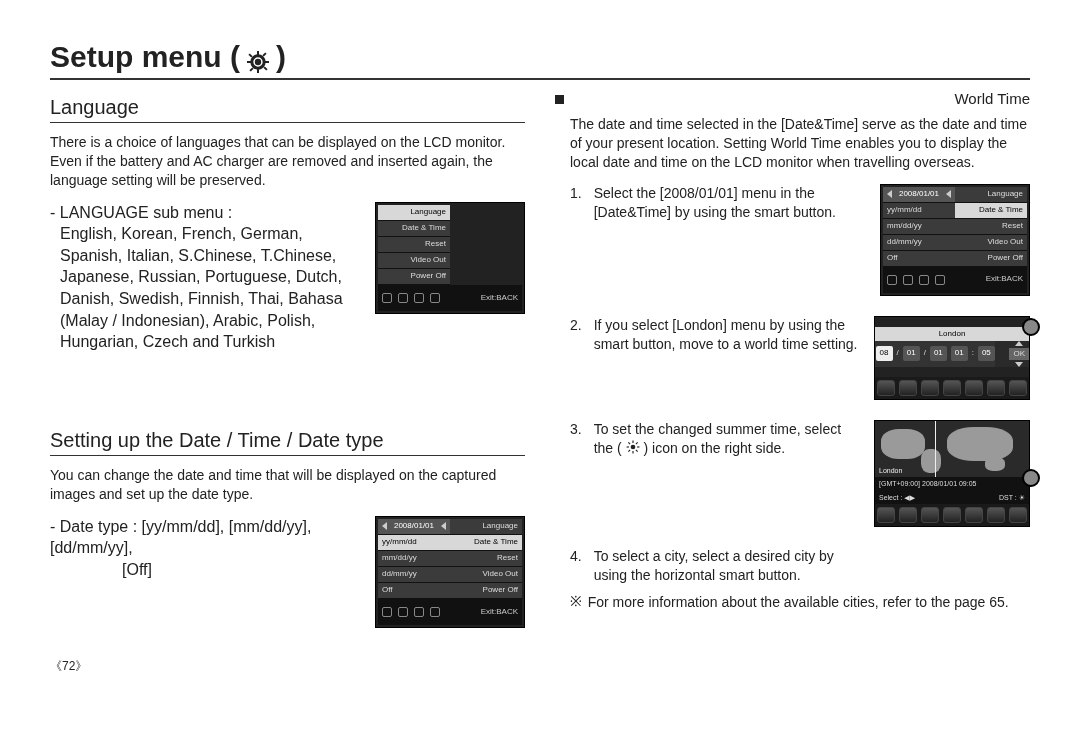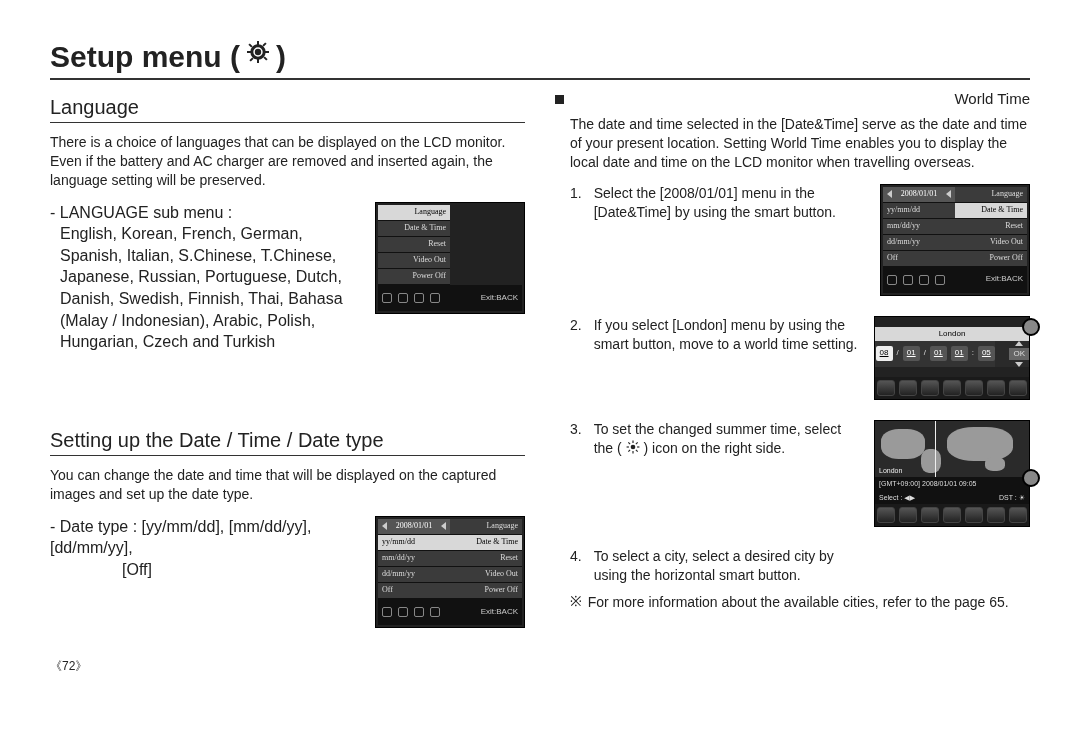--- a/index.html
+++ b/index.html
@@ -1,18 +1,18 @@
 <!DOCTYPE html>
 <html><head>
 <meta charset="utf-8">
 <style>
   * { box-sizing: border-box; margin: 0; padding: 0; }
   html, body { width: 1080px; height: 746px; background: #fff; font-family: Arial, Helvetica, sans-serif; color: #222; }
   .page { padding: 40px 50px 20px 50px; }
-  .title-row { display: flex; align-items: flex-start; border-bottom: 2px solid #333; padding-bottom: 4px; margin-bottom: 10px; }
+  .title-row { display: flex; align-items: flex-end; border-bottom: 2px solid #333; padding-bottom: 4px; margin-bottom: 10px; }
   .title { font-size: 30px; font-weight: bold; }
   .gear { width: 24px; height: 24px; display: inline-block; margin: 0 6px; }
   .columns { display: flex; gap: 30px; }
   .col { flex: 1; }
   .subhead { font-size: 20px; border-bottom: 1.5px solid #333; padding-bottom: 3px; margin-bottom: 10px; margin-top: 6px; }
   .body-text { font-size: 14px; line-height: 1.35; margin-bottom: 12px; }
   .indent { font-size: 14px; line-height: 1.35; }
   .indent .hang { padding-left: 10px; }
   .row-with-lcd { display: flex; gap: 14px; align-items: flex-start; }
   .row-with-lcd .txt { flex: 1; font-size: 16px; line-height: 1.35; }
@@ -22,40 +22,40 @@
   ol.steps { list-style: none; counter-reset: step; font-size: 14px; line-height: 1.35; }
   ol.steps > li { display: flex; gap: 12px; margin-bottom: 20px; }
   ol.steps > li .num {}
   .note-line { font-size: 14px; line-height: 1.35; display: flex; gap: 6px; margin-top: 4px;}
   .note-mark { font-family: serif; }
   .page-num { font-size: 12px; margin-top: 30px; }
   .sun { display: inline-block; vertical-align: middle; }
 
   
   .lcd { width: 150px; background: #222; border: 1px solid #000; padding: 2px; flex: 0 0 auto; font-size: 8px; color: #ddd; }
-  .lcd-row { display: flex; font-family: Liberation Serif, serif; }
+  .lcd-row { display: flex; }
   .lcd-col { width: 50%; }
   .lcd-item { height: 16px; line-height: 16px; padding: 0 4px; border-bottom: 1px solid #111; display:flex; align-items:center; justify-content:space-between; background:#3b3b3b; }
   .lcd-item.sel { background: #555; color:#fff; }
   .lcd-item.hl { background: #d8d8d8; color:#000; }
   .lcd-item.rt { justify-content:flex-end; }
   .lcd-foot { display:flex; height: 26px; align-items:center; background:#111; padding: 0 4px; justify-content:space-between; }
   .lcd-foot .icons { display:flex; gap:6px; }
   .lcd-foot .ic { width:10px; height:10px; border:1px solid #888; border-radius:2px; }
   .lcd-foot .exit { font-size:8px; color:#ccc; }
   .tri-l, .tri-r { width:0;height:0;border-top:4px solid transparent;border-bottom:4px solid transparent; display:inline-block; }
   .tri-l { border-right:5px solid #ccc; }
   .tri-d { width:0;height:0;border-left:4px solid transparent;border-right:4px solid transparent;border-top:5px solid #ccc; display:inline-block; margin:auto;}
   .tri-u { width:0;height:0;border-left:4px solid transparent;border-right:4px solid transparent;border-bottom:5px solid #ccc; display:inline-block; margin:auto;}
 
   
   .lcd2 { width: 156px; background:#2a2a2a; border:1px solid #000; flex:0 0 auto; color:#ddd; font-size:8px; }
   .lcd2 .bar { background:#d8d8d8; color:#000; text-align:center; height:14px; line-height:14px; position:relative; }
   .lcd2 .mid { display:flex; align-items:center; justify-content:center; gap:4px; height:26px; background:#333; }
-  .lcd2 .cell { background:#555; padding:2px 4px; border-radius:2px; color:#fff;text-decoration:underline; }
+  .lcd2 .cell { background:#555; padding:2px 4px; border-radius:2px; color:#fff; }
   .lcd2 .cell.hl { background:#eee; color:#000; }
   .lcd2 .okcol { display:flex; flex-direction:column; gap:2px; align-items:center; margin-left:14px; }
   .lcd2 .ok { background:#666; padding:1px 4px; }
   .lcd2 .btns { display:flex; height:22px; background:#1a1a1a; }
   .lcd2 .btns div { flex:1; border:1px solid #444; margin:3px 2px; background: linear-gradient(#555,#222); border-radius:3px;}
   .knob { width:18px; height:18px; border:2px solid #000; border-radius:50%; background:#888; position:absolute; right:-10px; }
   .lcd2-wrap { position:relative; flex:0 0 auto; width:156px;}
   .knob.top { top:2px;}
 
   

